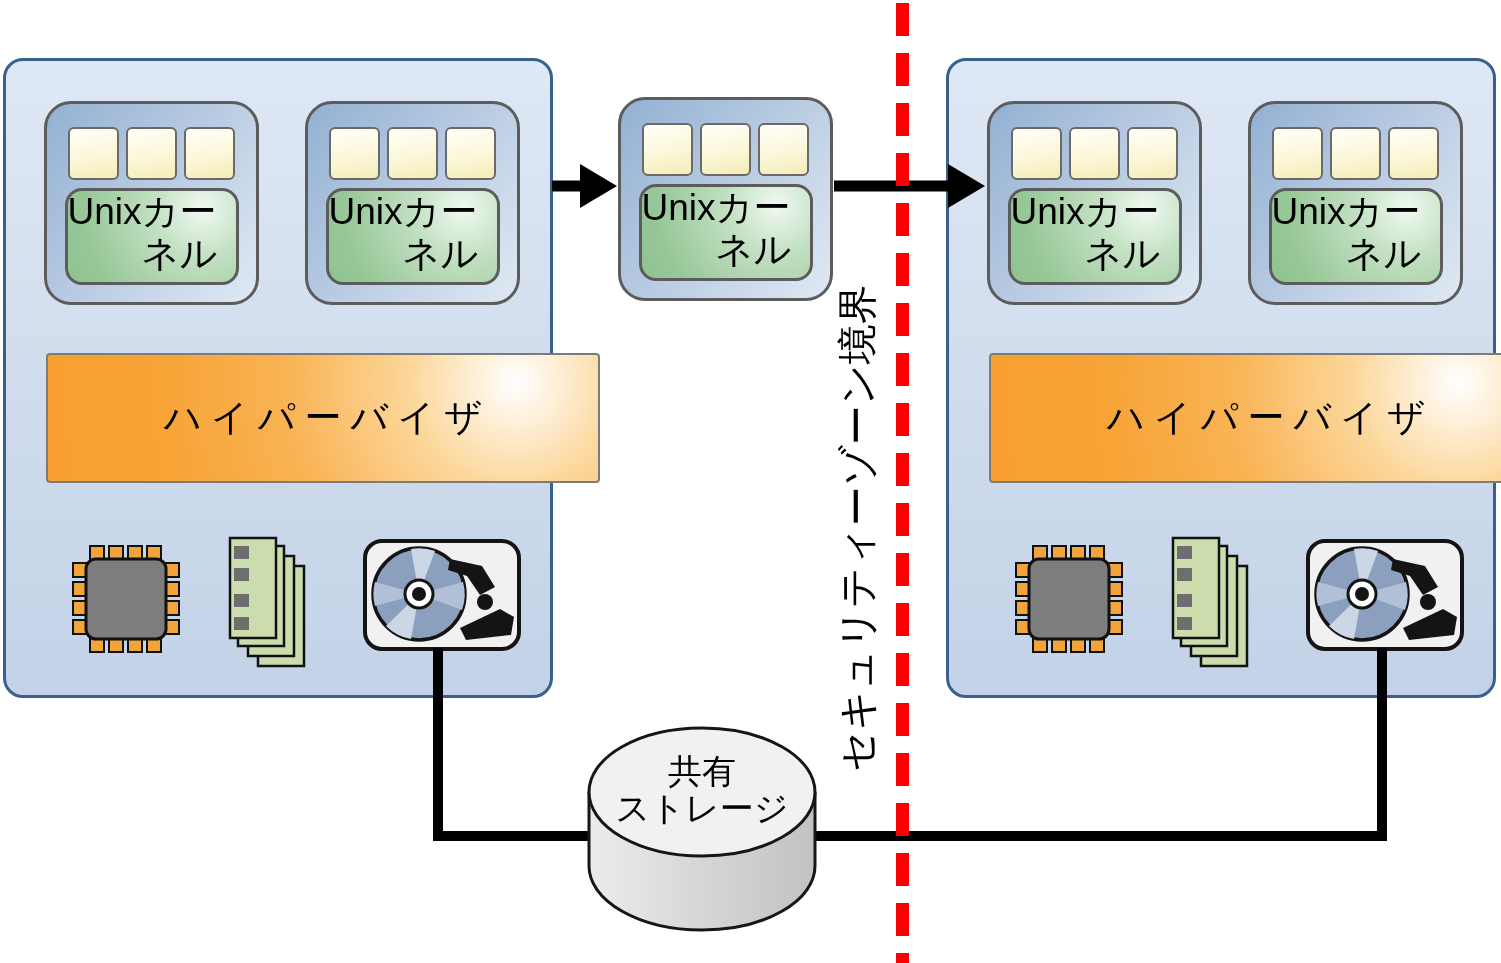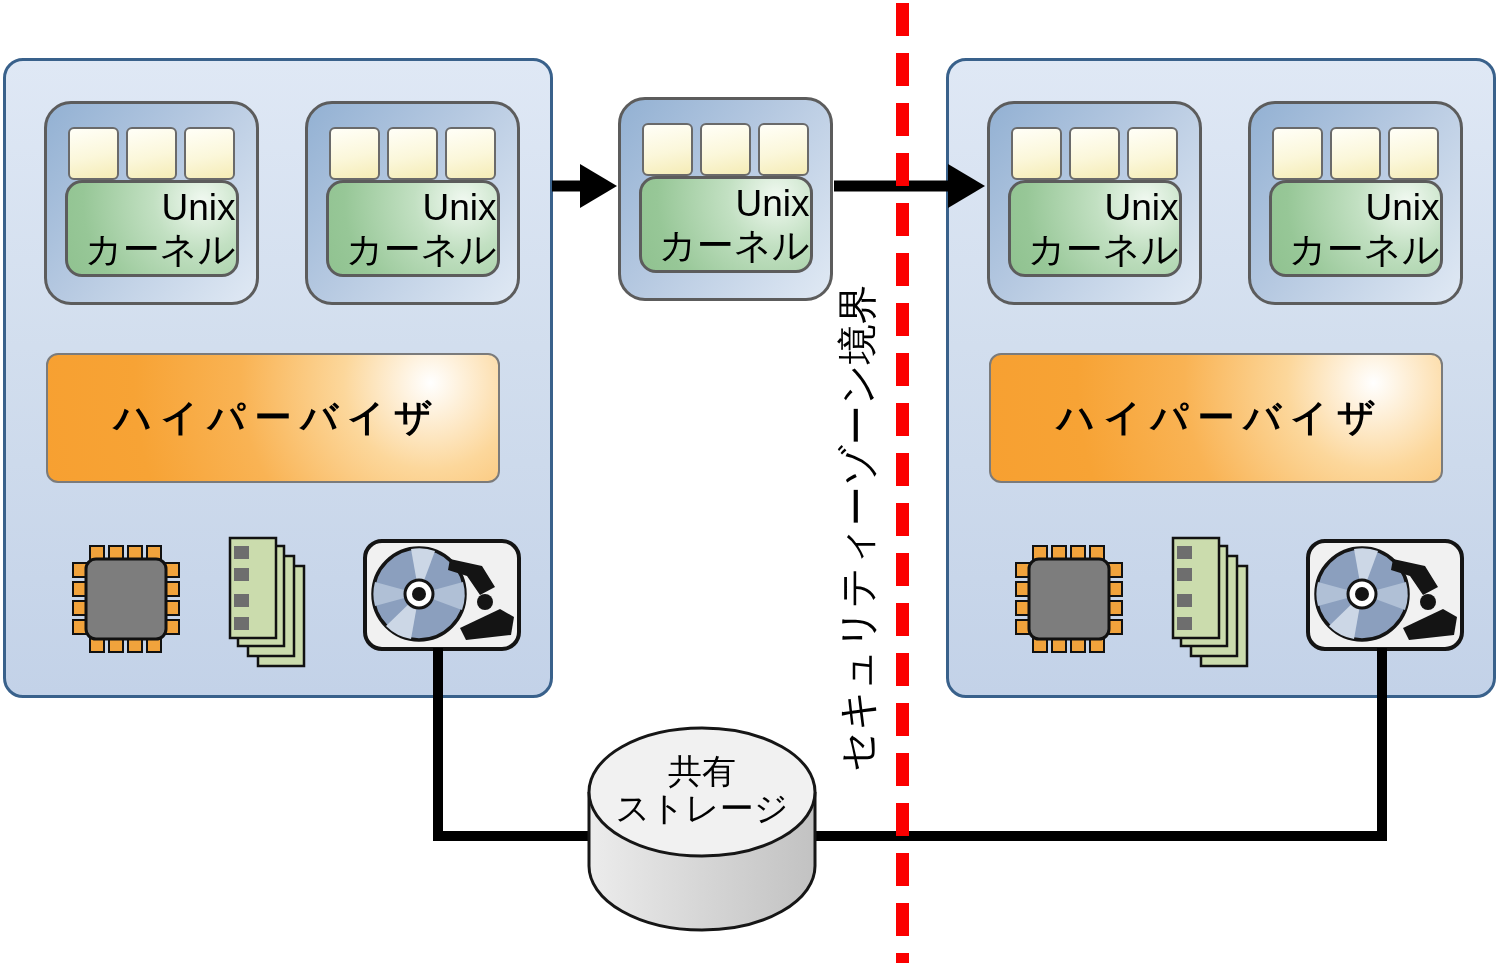--- a/index.html
+++ b/index.html
@@ -22,32 +22,32 @@
   }
   .vm-slot1{left:38px;top:40px;}
   .vm-slot2{left:299px;top:40px;}
   .vm-floating{left:618px;top:97px;}
   .apps{display:flex;gap:7px;}
   .app{
     width:51px;height:53px;box-sizing:border-box;border:2.5px solid #6a6a6a;border-radius:6px;
     background:linear-gradient(168deg,#fffef5 5%,#fbf7da 55%,#f5ecb6 100%);
   }
   .kernel{
-    margin-top:0;width:174px;height:97px;box-sizing:border-box;
+    margin-top:8px;width:174px;height:97px;box-sizing:border-box;
     border:3px solid #5c5c5c;border-radius:17px;
     background:radial-gradient(circle at 80% 20%,#f1f9f1 0%,#c2e0c2 32%,#97c797 78%,#90c290 100%);
-    display:flex;flex-direction:column;align-items:flex-end;justify-content:center;
+    display:flex;flex-direction:row;align-items:flex-start;justify-content:center;
     font-size:37px;line-height:1.13;
   }
   .hypervisor{
-    position:absolute;left:40px;top:292px;width:454px;height:130px;box-sizing:border-box;
-    border:2.5px solid #7b7b7b;border-radius:12px;
+    position:absolute;left:40px;top:292px;width:554px;height:130px;box-sizing:border-box;
+    border:2.5px solid #7b7b7b;border-radius:4px;
     background:radial-gradient(circle at 85% 22%,#ffffff 0%,#fcd79b 22%,#f9b354 48%,#f7a335 75%,#f7a031 100%);
     display:flex;align-items:center;justify-content:center;
-    font-size:37px;letter-spacing:9px;text-indent:9px;font-weight:bold;
+    font-size:37px;letter-spacing:9px;text-indent:9px;
   }
   .hw-icon{position:absolute;}
   .icon-cpu{left:60px;top:478px;}
   .icon-mem{left:222px;top:475px;}
   .icon-disk{left:356px;top:477px;}
   .overlay{position:absolute;left:0;top:0;pointer-events:none;}
   .boundary-label{
     position:absolute;left:612px;top:504px;width:490px;height:48px;
     transform:rotate(-90deg);transform-origin:50% 50%;
     font-size:40px;text-align:center;white-space:nowrap;line-height:48px;

